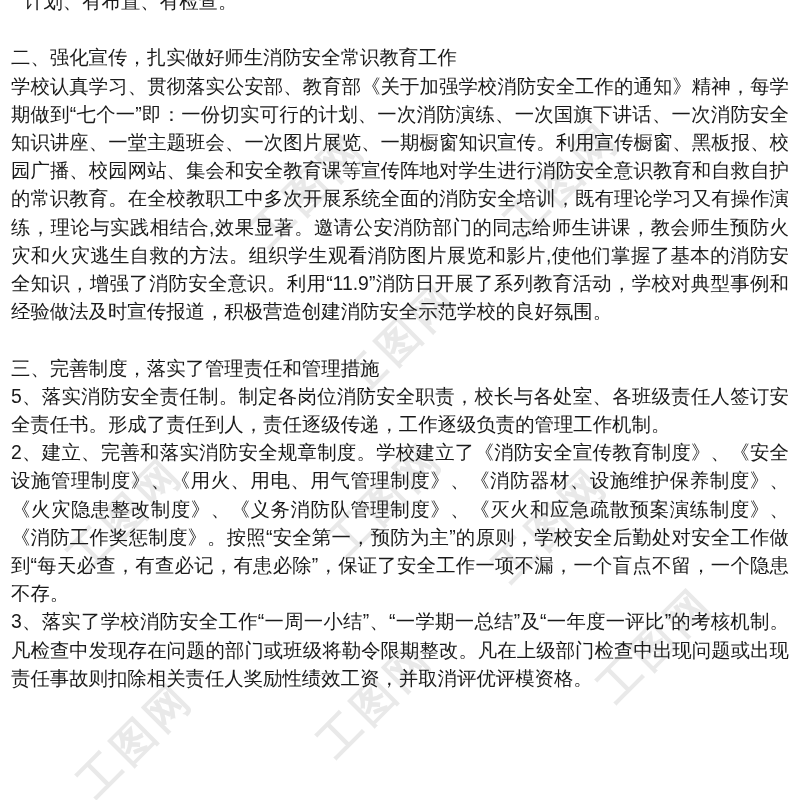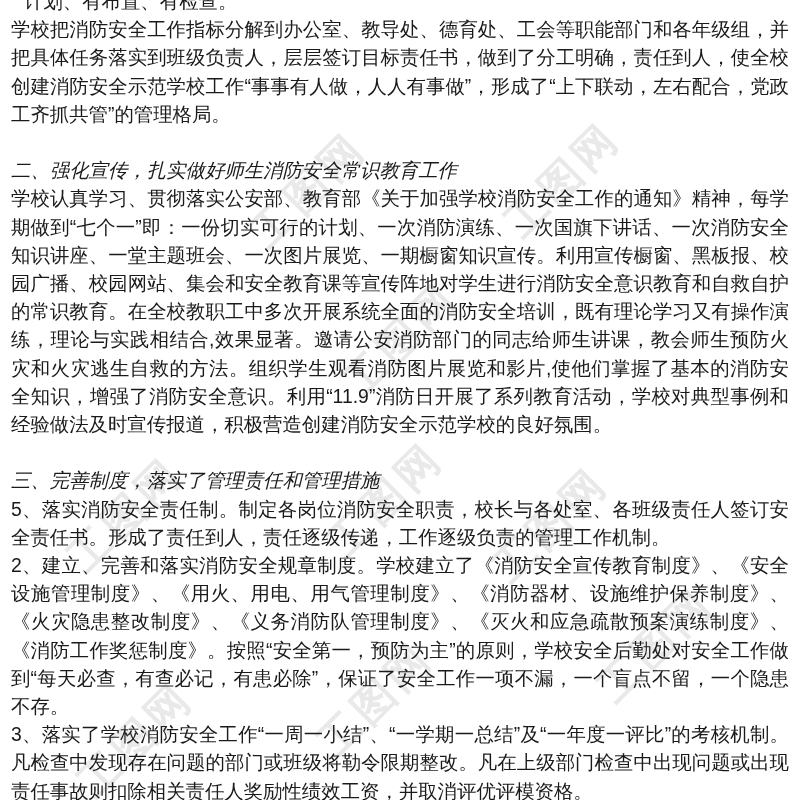--- a/index.html
+++ b/index.html
@@ -57,21 +57,20 @@
   }
   .content p {
     margin: 0;
     font-size: 19.4px;
     line-height: 28.2px;
     text-align: justify;
     font-weight: 400;
   }
   .heading-p {
     margin-top: 28.2px !important;
-    font-style: italic;
   }
   .p-first {
     padding-left: 13px;
   }
 </style>
 </head>
 <body>
 
 <div class="page">
 
@@ -82,21 +81,20 @@
     <span class="wm">工图网</span>
     <span class="wm">工图网</span>
     <span class="wm">工图网</span>
     <span class="wm">工图网</span>
     <span class="wm">工图网</span>
     <span class="wm">工图网</span>
   </div>
 
   <div class="content">
     <p class="body-p p-first">计划、有布置、有检查。</p>
-    <p class="body-p">学校把消防安全工作指标分解到办公室、教导处、德育处、工会等职能部门和各年级组，并把具体任务落实到班级负责人，层层签订目标责任书，做到了分工明确，责任到人，使全校创建消防安全示范学校工作“事事有人做，人人有事做”，形成了“上下联动，左右配合，党政工齐抓共管”的管理格局。</p>
     <p class="heading-p">二、强化宣传，扎实做好师生消防安全常识教育工作</p>
     <p class="body-p">学校认真学习、贯彻落实公安部、教育部《关于加强学校消防安全工作的通知》精神，每学期做到“七个一”即：一份切实可行的计划、一次消防演练、一次国旗下讲话、一次消防安全知识讲座、一堂主题班会、一次图片展览、一期橱窗知识宣传。利用宣传橱窗、黑板报、校园广播、校园网站、集会和安全教育课等宣传阵地对学生进行消防安全意识教育和自救自护的常识教育。在全校教职工中多次开展系统全面的消防安全培训，既有理论学习又有操作演练，理论与实践相结合,效果显著。邀请公安消防部门的同志给师生讲课，教会师生预防火灾和火灾逃生自救的方法。组织学生观看消防图片展览和影片,使他们掌握了基本的消防安全知识，增强了消防安全意识。利用“11.9”消防日开展了系列教育活动，学校对典型事例和经验做法及时宣传报道，积极营造创建消防安全示范学校的良好氛围。</p>
     <p class="heading-p">三、完善制度，落实了管理责任和管理措施</p>
     <p class="body-p">5、落实消防安全责任制。制定各岗位消防安全职责，校长与各处室、各班级责任人签订安全责任书。形成了责任到人，责任逐级传递，工作逐级负责的管理工作机制。</p>
     <p class="body-p">2、建立、完善和落实消防安全规章制度。学校建立了《消防安全宣传教育制度》、《安全设施管理制度》、《用火、用电、用气管理制度》、《消防器材、设施维护保养制度》、《火灾隐患整改制度》、《义务消防队管理制度》、《灭火和应急疏散预案演练制度》、《消防工作奖惩制度》。按照“安全第一，预防为主”的原则，学校安全后勤处对安全工作做到“每天必查，有查必记，有患必除”，保证了安全工作一项不漏，一个盲点不留，一个隐患不存。</p>
     <p class="body-p">3、落实了学校消防安全工作“一周一小结”、“一学期一总结”及“一年度一评比”的考核机制。凡检查中发现存在问题的部门或班级将勒令限期整改。凡在上级部门检查中出现问题或出现责任事故则扣除相关责任人奖励性绩效工资，并取消评优评模资格。</p>
 
   </div>
 
 </div>

